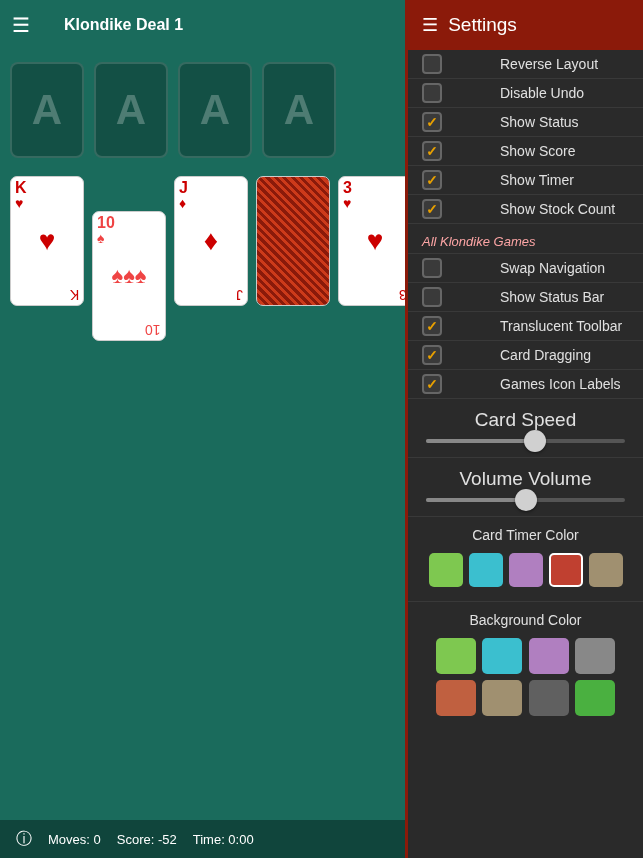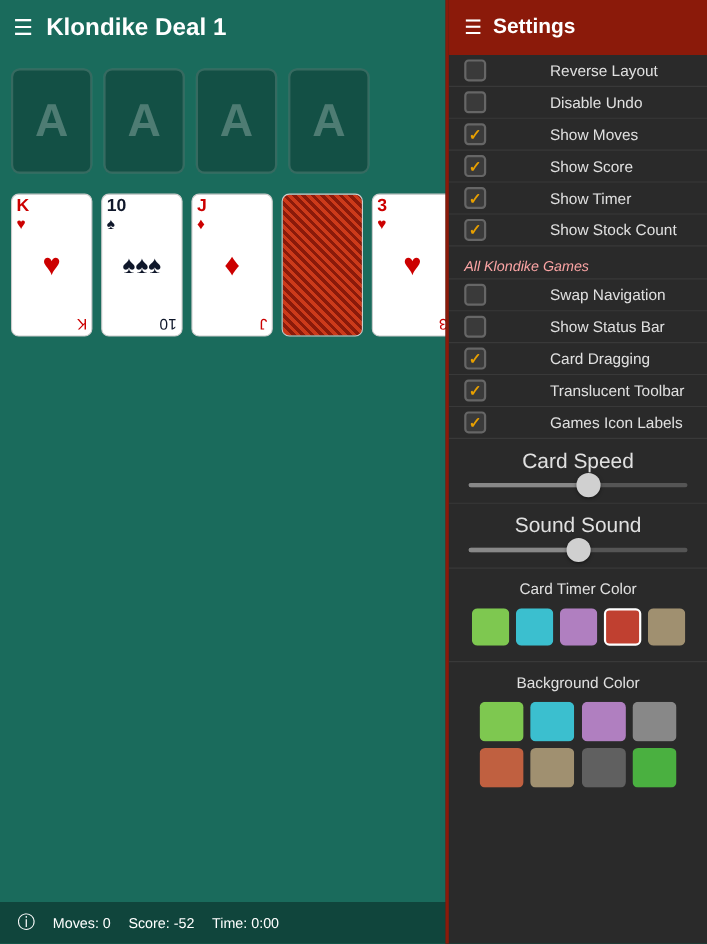--- a/index.html
+++ b/index.html
@@ -28,24 +28,25 @@
       padding: 8px 12px;
       height: 50px;
       color: white;
     }
     .top-bar-menu {
       font-size: 20px;
       margin-right: 12px;
       cursor: pointer;
     }
     .top-bar-title {
-      font-size: 22px;
+      font-size: 16px;
       font-weight: 600;
       color: white;
       flex: 1;
+      margin-left: 22px;
     }
     .top-bar-buttons {
       display: flex;
       gap: 12px;
       align-items: center;
     }
     .top-bar-btn {
       display: flex;
       flex-direction: column;
       align-items: center;
@@ -98,21 +99,21 @@
       position: relative;
       display: flex;
       flex-direction: column;
       align-items: flex-start;
       padding: 3px 4px;
       min-height: 96px;
       height: 130px;
       overflow: hidden;
     }
     .card.red-card { color: #cc0000; }
-    .card.black-card { color: #0f172a; }
+    .card.black-card { color: #ef4444; margin-top: 35px; }
     .card-rank {
       font-size: 16px;
       font-weight: bold;
       line-height: 1;
     }
     .card-suit {
       font-size: 14px;
       line-height: 1;
     }
     .card-center {
@@ -178,21 +179,21 @@
       height: 50px;
       flex-shrink: 0;
     }
     .settings-header-icon {
       font-size: 18px;
       color: white;
       margin-right: 10px;
     }
     .settings-header-title {
       font-size: 19px;
-      font-weight: bold;
+      font-weight: normal;
       color: white;
     }
 
     .settings-section {
       padding: 0;
     }
 
     .settings-row {
       display: flex;
       align-items: center;
@@ -424,21 +425,21 @@
       <span class="settings-label">Reverse Layout</span>
     </div>
 
     <div class="settings-row">
       <div class="checkbox"></div>
       <span class="settings-label">Disable Undo</span>
     </div>
 
     <div class="settings-row">
       <div class="checkbox checked"></div>
-      <span class="settings-label">Show Moves</span>
+      <span class="settings-label">Show Status</span>
     </div>
 
     <div class="settings-row">
       <div class="checkbox checked"></div>
       <span class="settings-label">Show Score</span>
     </div>
 
     <div class="settings-row">
       <div class="checkbox checked"></div>
       <span class="settings-label">Show Timer</span>
@@ -458,44 +459,44 @@
       <span class="settings-label">Swap Navigation</span>
     </div>
 
     <div class="settings-row">
       <div class="checkbox"></div>
       <span class="settings-label">Show Status Bar</span>
     </div>
 
     <div class="settings-row">
       <div class="checkbox checked"></div>
+      <span class="settings-label">Translucent Toolbar</span>
+    </div>
+
+    <div class="settings-row">
+      <div class="checkbox checked"></div>
       <span class="settings-label">Card Dragging</span>
-    </div>
-
-    <div class="settings-row">
-      <div class="checkbox checked"></div>
-      <span class="settings-label">Translucent Toolbar</span>
     </div>
 
     <div class="settings-row">
       <div class="checkbox checked"></div>
       <span class="settings-label">Games Icon Labels</span>
     </div>
   </div>
 
   <div class="slider-section">
     <div class="slider-title">Card Speed</div>
     <div class="slider-track">
       <div class="slider-fill" style="width: 55%;"></div>
       <div class="slider-thumb" style="left: 55%;"></div>
     </div>
   </div>
 
   <div class="slider-section">
-    <div class="slider-title">Sound Sound</div>
+    <div class="slider-title">Volume Volume</div>
     <div class="slider-track">
       <div class="slider-fill" style="width: 50%;"></div>
       <div class="slider-thumb" style="left: 50%;"></div>
     </div>
   </div>
 
   <div class="color-section">
     <div class="color-section-title">Card Timer Color</div>
     <div class="color-swatches">
       <div class="color-swatch" style="background:#7ec850;"></div>

